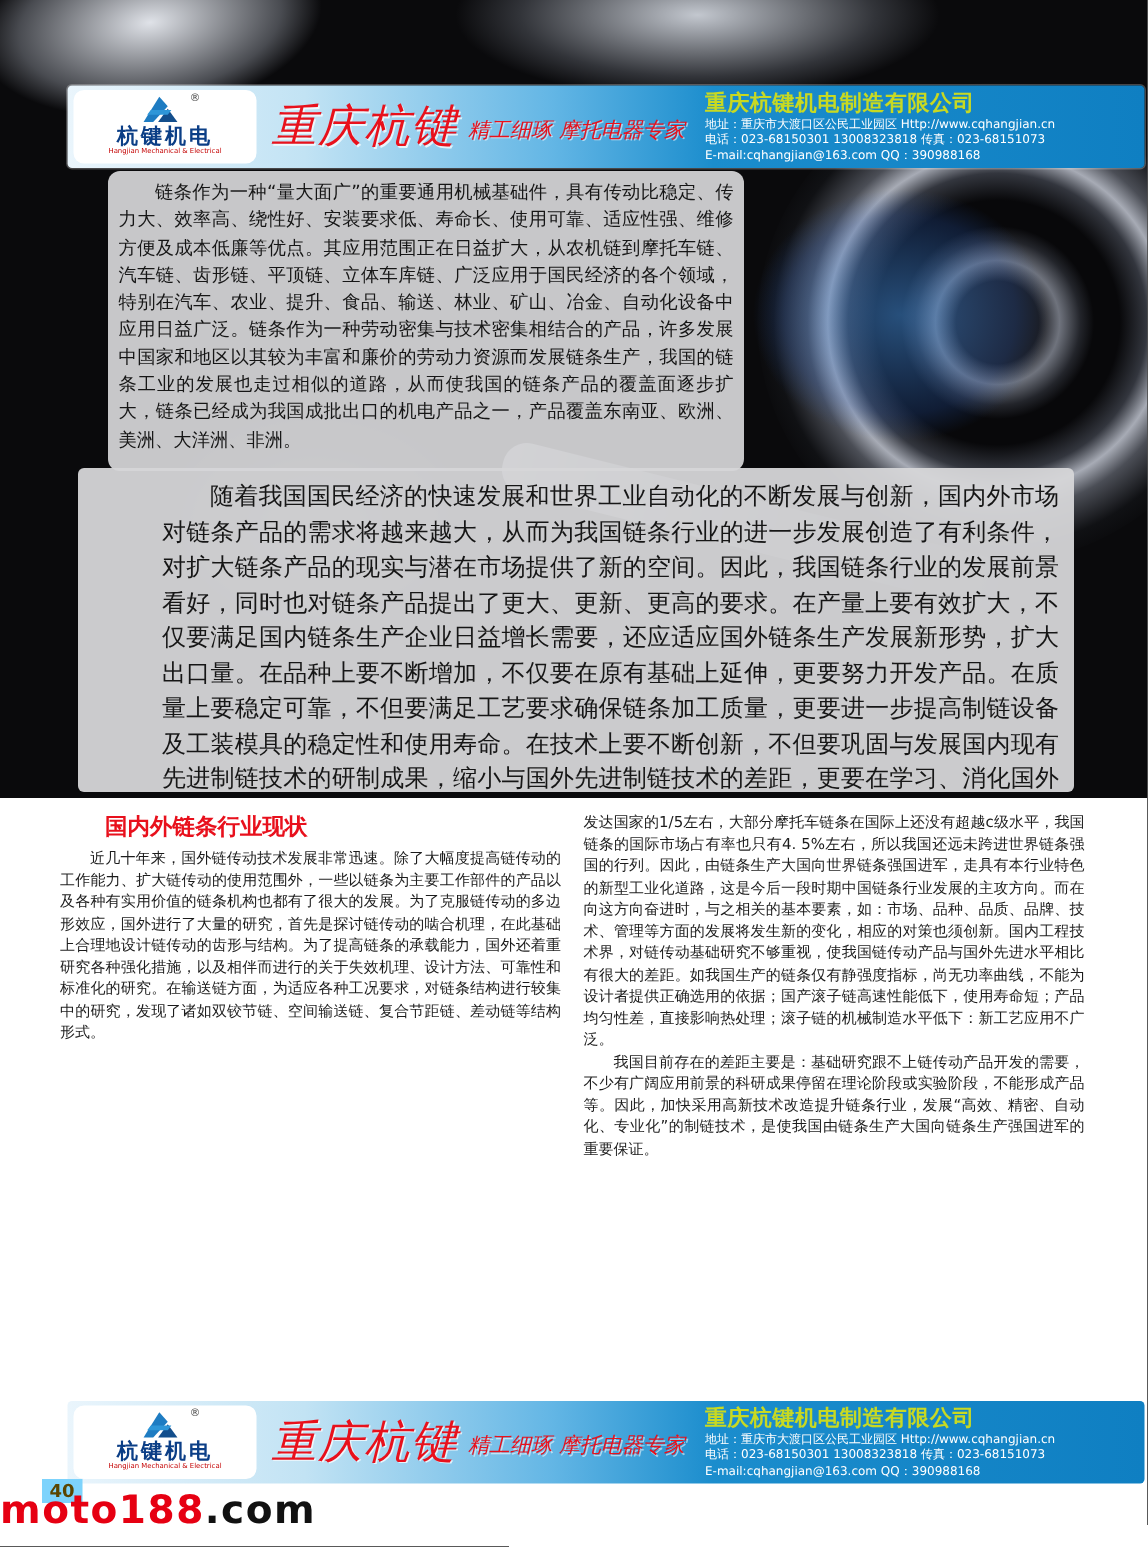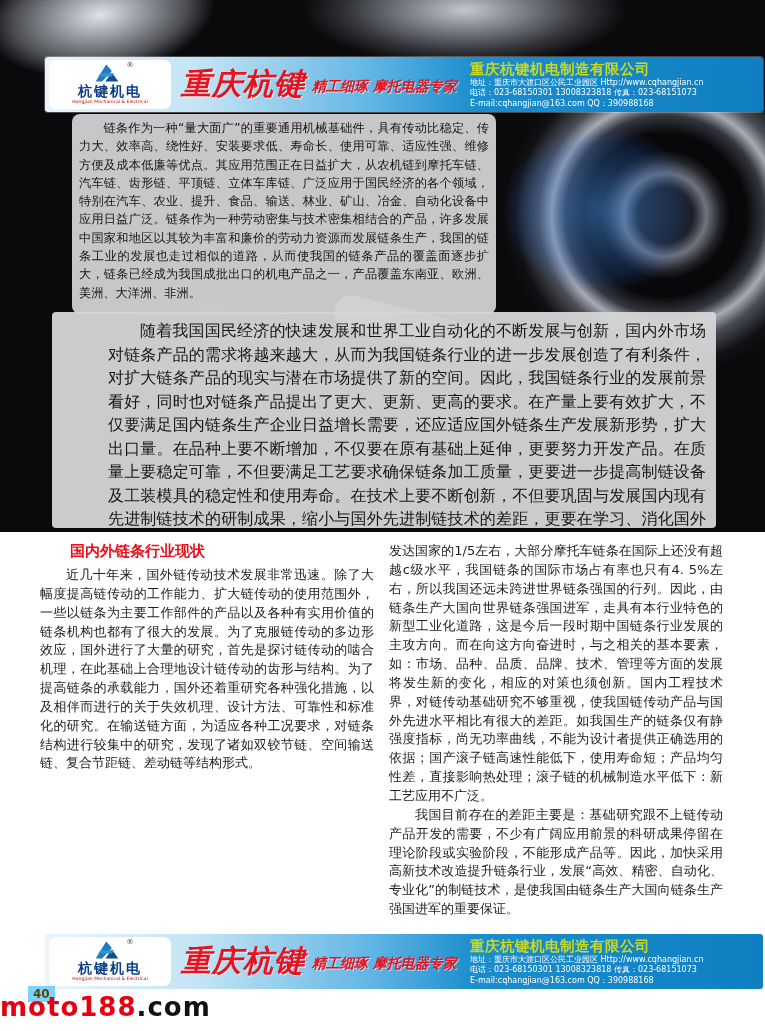--- a/index.html
+++ b/index.html
@@ -30,23 +30,23 @@
           box-shadow:0 0 0 1px rgba(255,255,255,.25);}
   .top-banner{top:57px;}
   .bottom-banner{top:934px;}
   .logo-box{position:absolute;left:4px;top:3px;width:122px;height:49px;background:#ffffff;border-radius:7px;
             text-align:center;box-sizing:border-box;padding-top:2px;}
   .logo-mark-row{height:21px;display:flex;justify-content:center;align-items:flex-start;}
   .logo-reg{font-size:7px;color:#444;line-height:1;}
   .logo-name{font-size:14px;font-weight:bold;color:#0b3e86;letter-spacing:2px;line-height:1.15;}
   .logo-sub{font-size:5px;color:#c40000;line-height:1;transform:scale(.92);}
   .brand-wrap{position:absolute;left:136px;top:0;height:55px;display:flex;align-items:center;}
-  .brand{font-size:30px;font-weight:bold;font-style:italic;color:#e8111c;letter-spacing:1px;
+  .brand{font-size:30px;font-weight:normal;font-style:italic;color:#e8111c;letter-spacing:1px;
          text-shadow:1px 1px 0 rgba(255,255,255,.75);}
-  .slogan{font-size:14px;font-weight:bold;font-style:italic;color:#e8111c;margin-left:7px;margin-top:4px;
+  .slogan{font-size:14px;font-weight:normal;font-style:italic;color:#e8111c;margin-left:7px;margin-top:4px;
           text-shadow:1px 1px 0 rgba(255,255,255,.55);white-space:nowrap;}
   .cinfo{position:absolute;left:425px;top:4px;width:289px;}
   .cname{font-size:14.5px;font-weight:bold;color:#c8d922;letter-spacing:.5px;line-height:1.15;}
   .cline{font-size:8px;color:#ffffff;line-height:1.35;white-space:nowrap;}
 
   
   .intro-block{position:absolute;left:72px;top:114px;width:424px;height:200px;z-index:4;
                background:rgba(214,214,216,.93);border-radius:8px;box-sizing:border-box;
                padding:5px 7px;overflow:hidden;}
   .market-block{position:absolute;left:52px;top:312px;width:664px;height:216px;z-index:4;
@@ -60,21 +60,21 @@
   
   .section-title{position:absolute;left:486px;top:268px;margin:0;z-index:6;
                  font-size:27px;font-weight:800;letter-spacing:1px;color:#ffe60a;white-space:nowrap;
                  text-shadow:2px 2px 0 #a80000,-1px -1px 0 #8a0000,1px -1px 0 #9a0000,-1px 1px 0 #9a0000;}
 
   
   .col{position:absolute;top:542px;width:334px;z-index:3;}
   .col-left{left:40px;}
   .col-right{left:389px;}
   .col-heading{margin:0 0 5px 0;font-size:15px;font-weight:bold;color:#e8101c;text-indent:2em;}
-  .cpara{margin:0;font-size:13px;line-height:1.45;text-align:justify;color:#1c1c1c;}
+  .cpara{margin:0;font-size:10px;line-height:1.45;text-align:justify;color:#1c1c1c;}
 
   
   .page-number{position:absolute;left:28px;top:986px;background:#7dd3fc;color:#5a4500;
                font-size:12px;font-weight:bold;padding:2px 5px;line-height:1;z-index:6;}
   .site-url{position:absolute;left:0;right:0;top:992px;text-align:left;font-size:26px;
             font-weight:bold;z-index:6;letter-spacing:1px;}
   .site-red{color:#e60012;}
   .site-black{color:#111111;}
 </style>
 </head>

